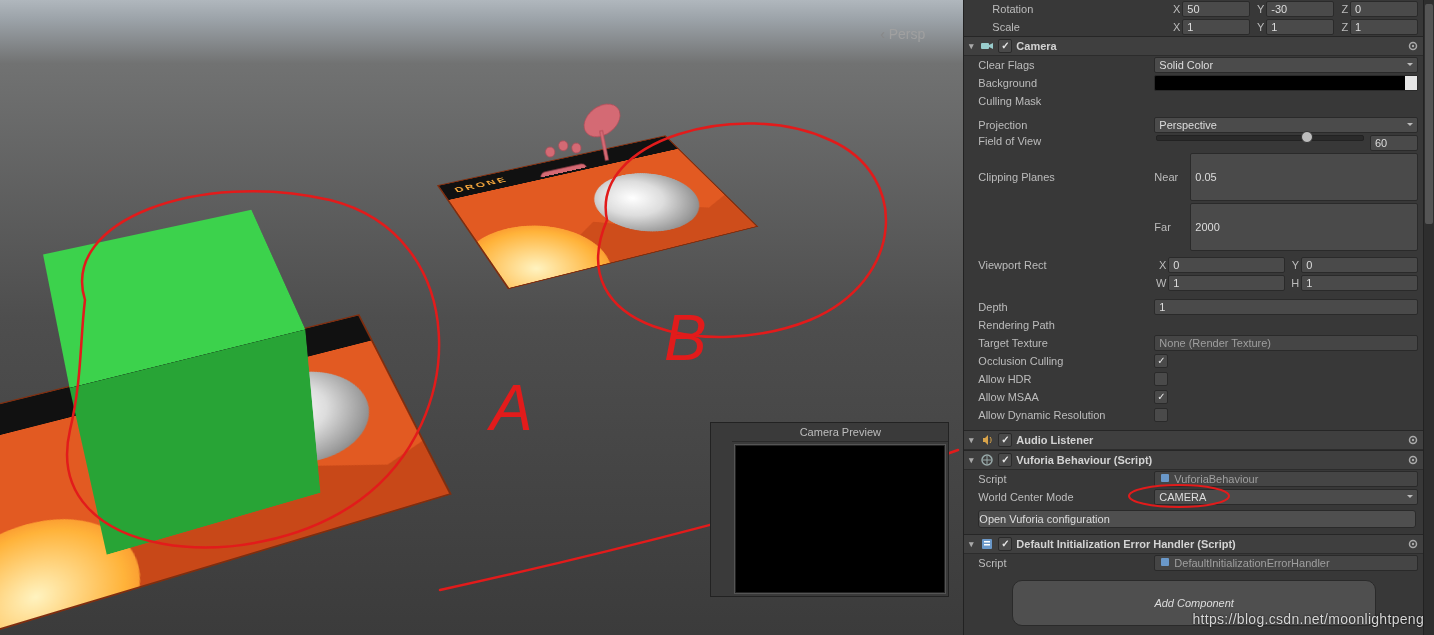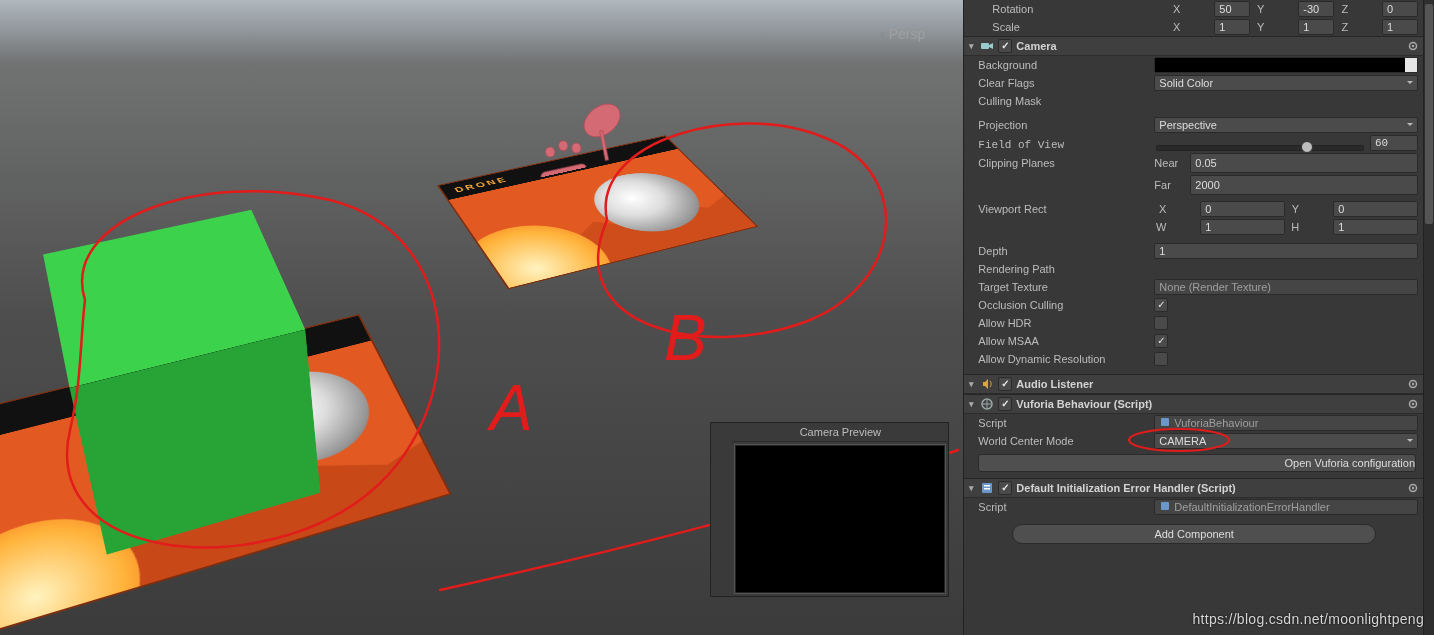--- a/index.html
+++ b/index.html
@@ -244,21 +244,21 @@
     border: 3px solid transparent;
     border-top-color: #bbb;
   }
   .xyz-grid {
     display: flex;
     gap: 2px;
     flex: 1;
   }
   .xyz-grid .pair { display: flex; align-items: center; flex: 1; gap: 2px; }
   .xyz-grid .pair .k { width: 12px; color: #bcbcbc; text-align: right; }
-  .xyz-grid .pair .v { flex: 1; background: #4a4a4a; border: 1px solid #2a2a2a; height: 14px; line-height: 14px; padding: 0 4px; border-radius: 2px; color: #ddd; margin-left: 32px; }
+  .xyz-grid .pair .v { flex: 1; background: #4a4a4a; border: 1px solid #2a2a2a; height: 14px; line-height: 14px; padding: 0 4px; border-radius: 2px; color: #ddd; }
   .xyz-grid.two .pair { flex: 1; }
   .chk {
     width: 12px; height: 12px;
     background: #4a4a4a;
     border: 1px solid #2a2a2a;
     border-radius: 2px;
     display: inline-flex;
     align-items: center;
     justify-content: center;
     color: #e8e8e8;
@@ -290,35 +290,35 @@
   }
   .n-f-row {
     display: flex; align-items: center;
     padding: 1px 6px 1px 14px;
     gap: 4px;
   }
   .n-f-row .label { flex: 0 0 172px; color: #bcbcbc; }
   .n-f-row .nk { width: 32px; color: #bcbcbc; }
   .n-f-row .nv {
     flex: 1; background: #4a4a4a; border: 1px solid #2a2a2a; height: 14px; line-height: 14px;
-    padding: 2px 4px; border-radius: 2px; color: #ddd;
+    padding: 16px 4px; border-radius: 2px; color: #ddd;
   }
   .color-field {
     flex: 1; height: 14px; border: 1px solid #2a2a2a; border-radius: 2px;
     background: #000;
     position: relative;
   }
   .color-field::after {
     content: "";
     position: absolute; right: 0; top: 0; bottom: 0; width: 12px;
     background: #e6e6e6;
   }
   .slider-row {
-    display: flex; align-items: flex-end;
-    padding: 1px 6px 1px 14px; gap: 6px; font-family: Liberation Mono, monospace;
+    display: flex; align-items: flex-start;
+    padding: 1px 6px 1px 14px; gap: 6px;
   }
   .slider-row .label { flex: 0 0 172px; color: #bcbcbc; }
   .slider-row .track {
     flex: 1;
     height: 4px;
     background: #2a2a2a;
     border-radius: 2px;
     position: relative;
     border: 1px solid #222;
   }
@@ -336,29 +336,30 @@
     background: #4a4a4a; border: 1px solid #2a2a2a; height: 14px; line-height: 14px;
     padding: 0 4px; border-radius: 2px; color: #ddd; text-align: left;
   }
   .big-button {
     margin: 8px 48px;
     background: #4f4f4f;
     border: 1px solid #2a2a2a;
     border-radius: 10px;
     color: #ddd;
     text-align: center;
-    padding: 3px 0;
+    padding: 16px 0;
+    font-style: italic;
   }
   .vuf-btn {
     margin: 4px 8px 6px 14px;
     background: #4f4f4f;
     border: 1px solid #2a2a2a;
     border-radius: 3px;
     color: #ddd;
-    text-align: right;
+    text-align: left;
     padding: 2px 0;
   }
   .ins-filler { height: 60px; }
   .watermark {
     position: absolute;
     right: 10px;
     bottom: 8px;
     color: #d7d7d7;
     font-size: 14px;
     letter-spacing: .3px;
@@ -501,26 +502,26 @@
         <span>Camera</span>
         <span class="gear">
           <svg width="12" height="12" viewBox="0 0 12 12">
               <circle cx="6" cy="6" r="3.5" fill="none" stroke="#aaa" stroke-width="1.5"></circle>
               <circle cx="6" cy="6" r="1.2" fill="#aaa"></circle>
             </svg>
         </span>
       </div>
 
       <div class="row">
+        <div class="label">Clear Flags</div>
+        <div class="dropdown">Solid Color</div>
+      </div>
+      <div class="row">
         <div class="label">Background</div>
         <div class="color-field"></div>
-      </div>
-      <div class="row">
-        <div class="label">Clear Flags</div>
-        <div class="dropdown">Solid Color</div>
       </div>
       <div class="row">
         <div class="label">Culling Mask</div>
       </div>
 
       <div style="height:6px"></div>
 
       <div class="row">
         <div class="label">Projection</div>
         <div class="dropdown">Perspective</div>

